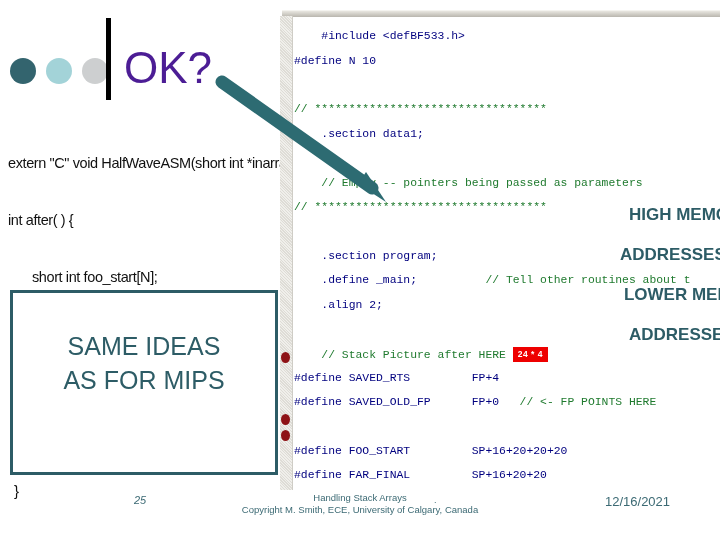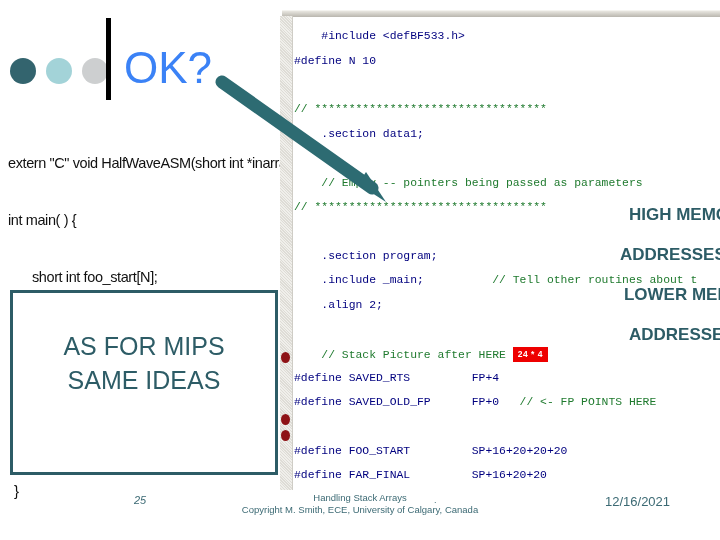--- a/index.html
+++ b/index.html
@@ -17,21 +17,21 @@
   .dot.d1{left:10px;background:#33646e;}
   .dot.d2{left:46px;background:#a3d3d8;}
   .dot.d3{left:82px;background:#cdcfd0;}
 
   
   .vdivider{position:absolute;left:106px;top:18px;width:5px;height:82px;background:#000;}
 
   
   .ok-title{
     position:absolute;left:124px;top:46px;
-    font-size:44px;color:#3b82f6;line-height:1;
+    font-size:44px;color:#4c1d95;line-height:1;
     letter-spacing:0px;
     font-family:"Liberation Sans", sans-serif;
     white-space:nowrap;
   }
 
   
   .csrc{
     position:absolute;left:8px;top:116px;width:300px;
     font-family:"Liberation Sans", sans-serif;
     font-size:14.5px;color:#111;line-height:19px;
@@ -125,21 +125,21 @@
   <div class="dot d1"></div>
   <div class="dot d2"></div>
   <div class="dot d3"></div>
 
   <div class="vdivider"></div>
 
   <div class="ok-title">OK?</div>
 
   <div class="csrc">
     <span class="ind1">extern "C" void HalfWaveASM(short int *inarray,</span>
-    <span class="ind1">int main( ) {</span>
+    <span class="ind1">int after( ) {</span>
     <span class="ind2">short int foo_start[N];</span>
     <span class="ind2">short int far_final[N];</span>
     <span class="ind2">short int foo_startversion2[N];</span>
     <span class="ind2">short int far_finalstartversion2[N];</span>
     
   </div>
   <div class="c-close">}</div>
 
   <div class="code-panel">
     <div class="code-topbar"></div>
@@ -152,21 +152,21 @@
 <span class="ln">    #include &lt;defBF533.h&gt;</span>
 <span class="ln">#define N 10</span>
 <span class="ln"> </span>
 <span class="ln cm">// **********************************</span>
 <span class="ln">    .section data1;</span>
 <span class="ln"> </span>
 <span class="ln cm">    // Empty -- pointers being passed as parameters</span>
 <span class="ln cm">// **********************************</span>
 <span class="ln"> </span>
 <span class="ln">    .section program;</span>
-<span class="ln"><span>    .include _main;       </span><span class="cm">   // Tell other routines about t</span></span>
+<span class="ln"><span>    .define _main;       </span><span class="cm">   // Tell other routines about t</span></span>
 <span class="ln">    .align 2;</span>
 <span class="ln"> </span>
 <span class="ln"><span class="cm">    // Stack Picture after HERE </span><span class="badge">24 * 4</span></span>
 <span class="ln">#define SAVED_RTS         FP+4</span>
 <span class="ln"><span>#define SAVED_OLD_FP      FP+0 </span><span class="cm">  // &lt;- FP POINTS HERE</span></span>
 <span class="ln"> </span>
 <span class="ln">#define FOO_START         SP+16+20+20+20</span>
 <span class="ln">#define FAR_FINAL         SP+16+20+20</span>
 
 
@@ -196,22 +196,22 @@
     <span>HIGH MEMO</span>
     <span class="l2">ADDRESSES</span>
   </div>
   <div class="memlabel low">
     <span>LOWER MEMO</span>
     <span class="l2">ADDRESSES</span>
   </div>
 
   <div class="callout">
     <div class="callout-text">
+      <div>SAME IDEAS</div>
       <div>AS FOR MIPS</div>
-      <div>SAME IDEAS</div>
     </div>
   </div>
 
   <div class="f-page">25</div>
   <div class="f-center">
     <div>Handling Stack Arrays</div>
     <div>Copyright M. Smith, ECE, University of Calgary, Canada</div>
   </div>
   <div class="f-dot">.</div>
   <div class="f-date">12/16/2021</div>

